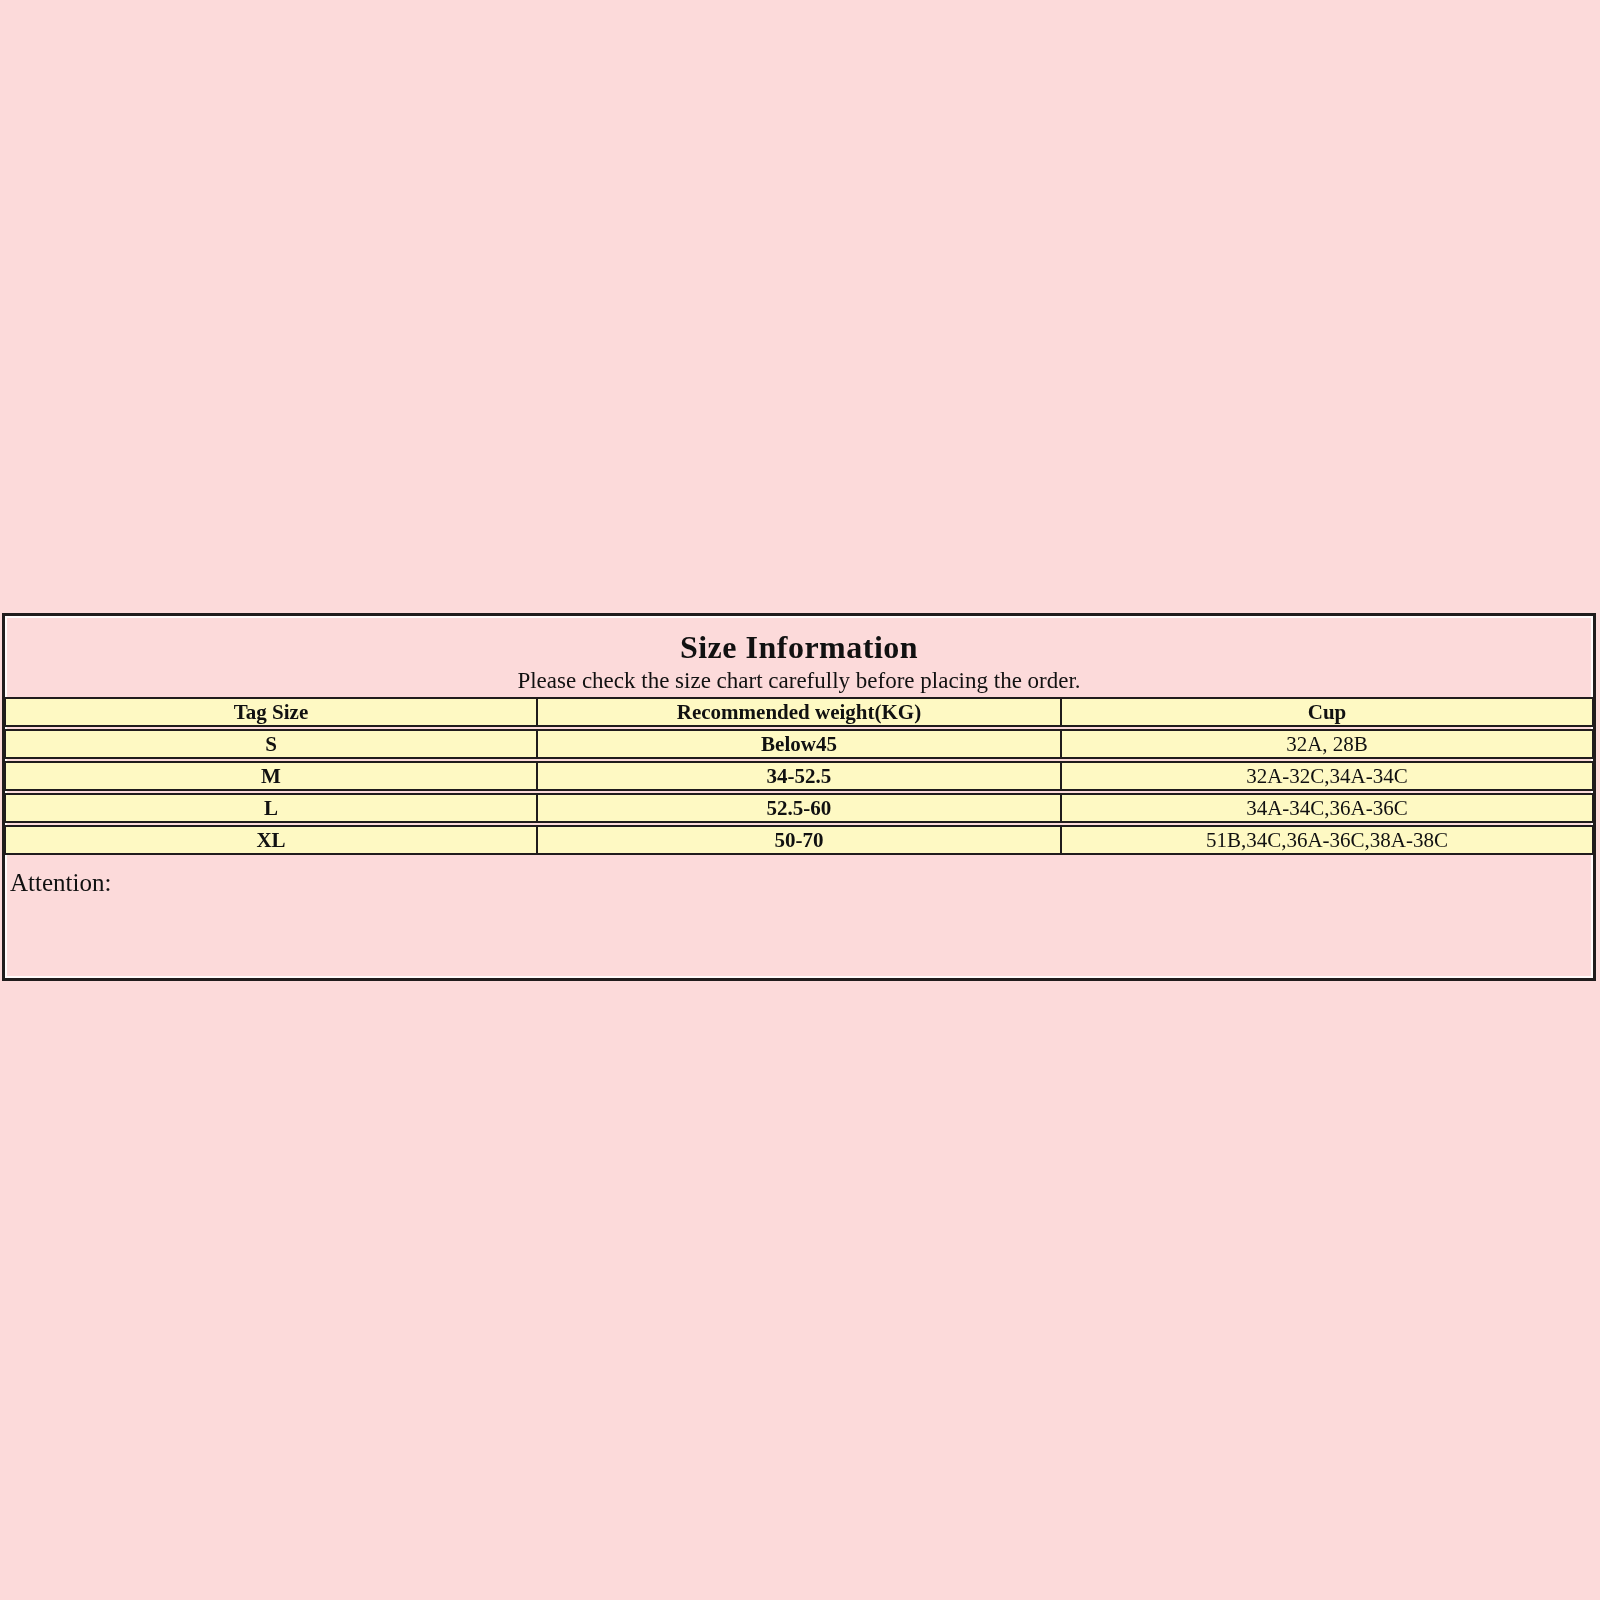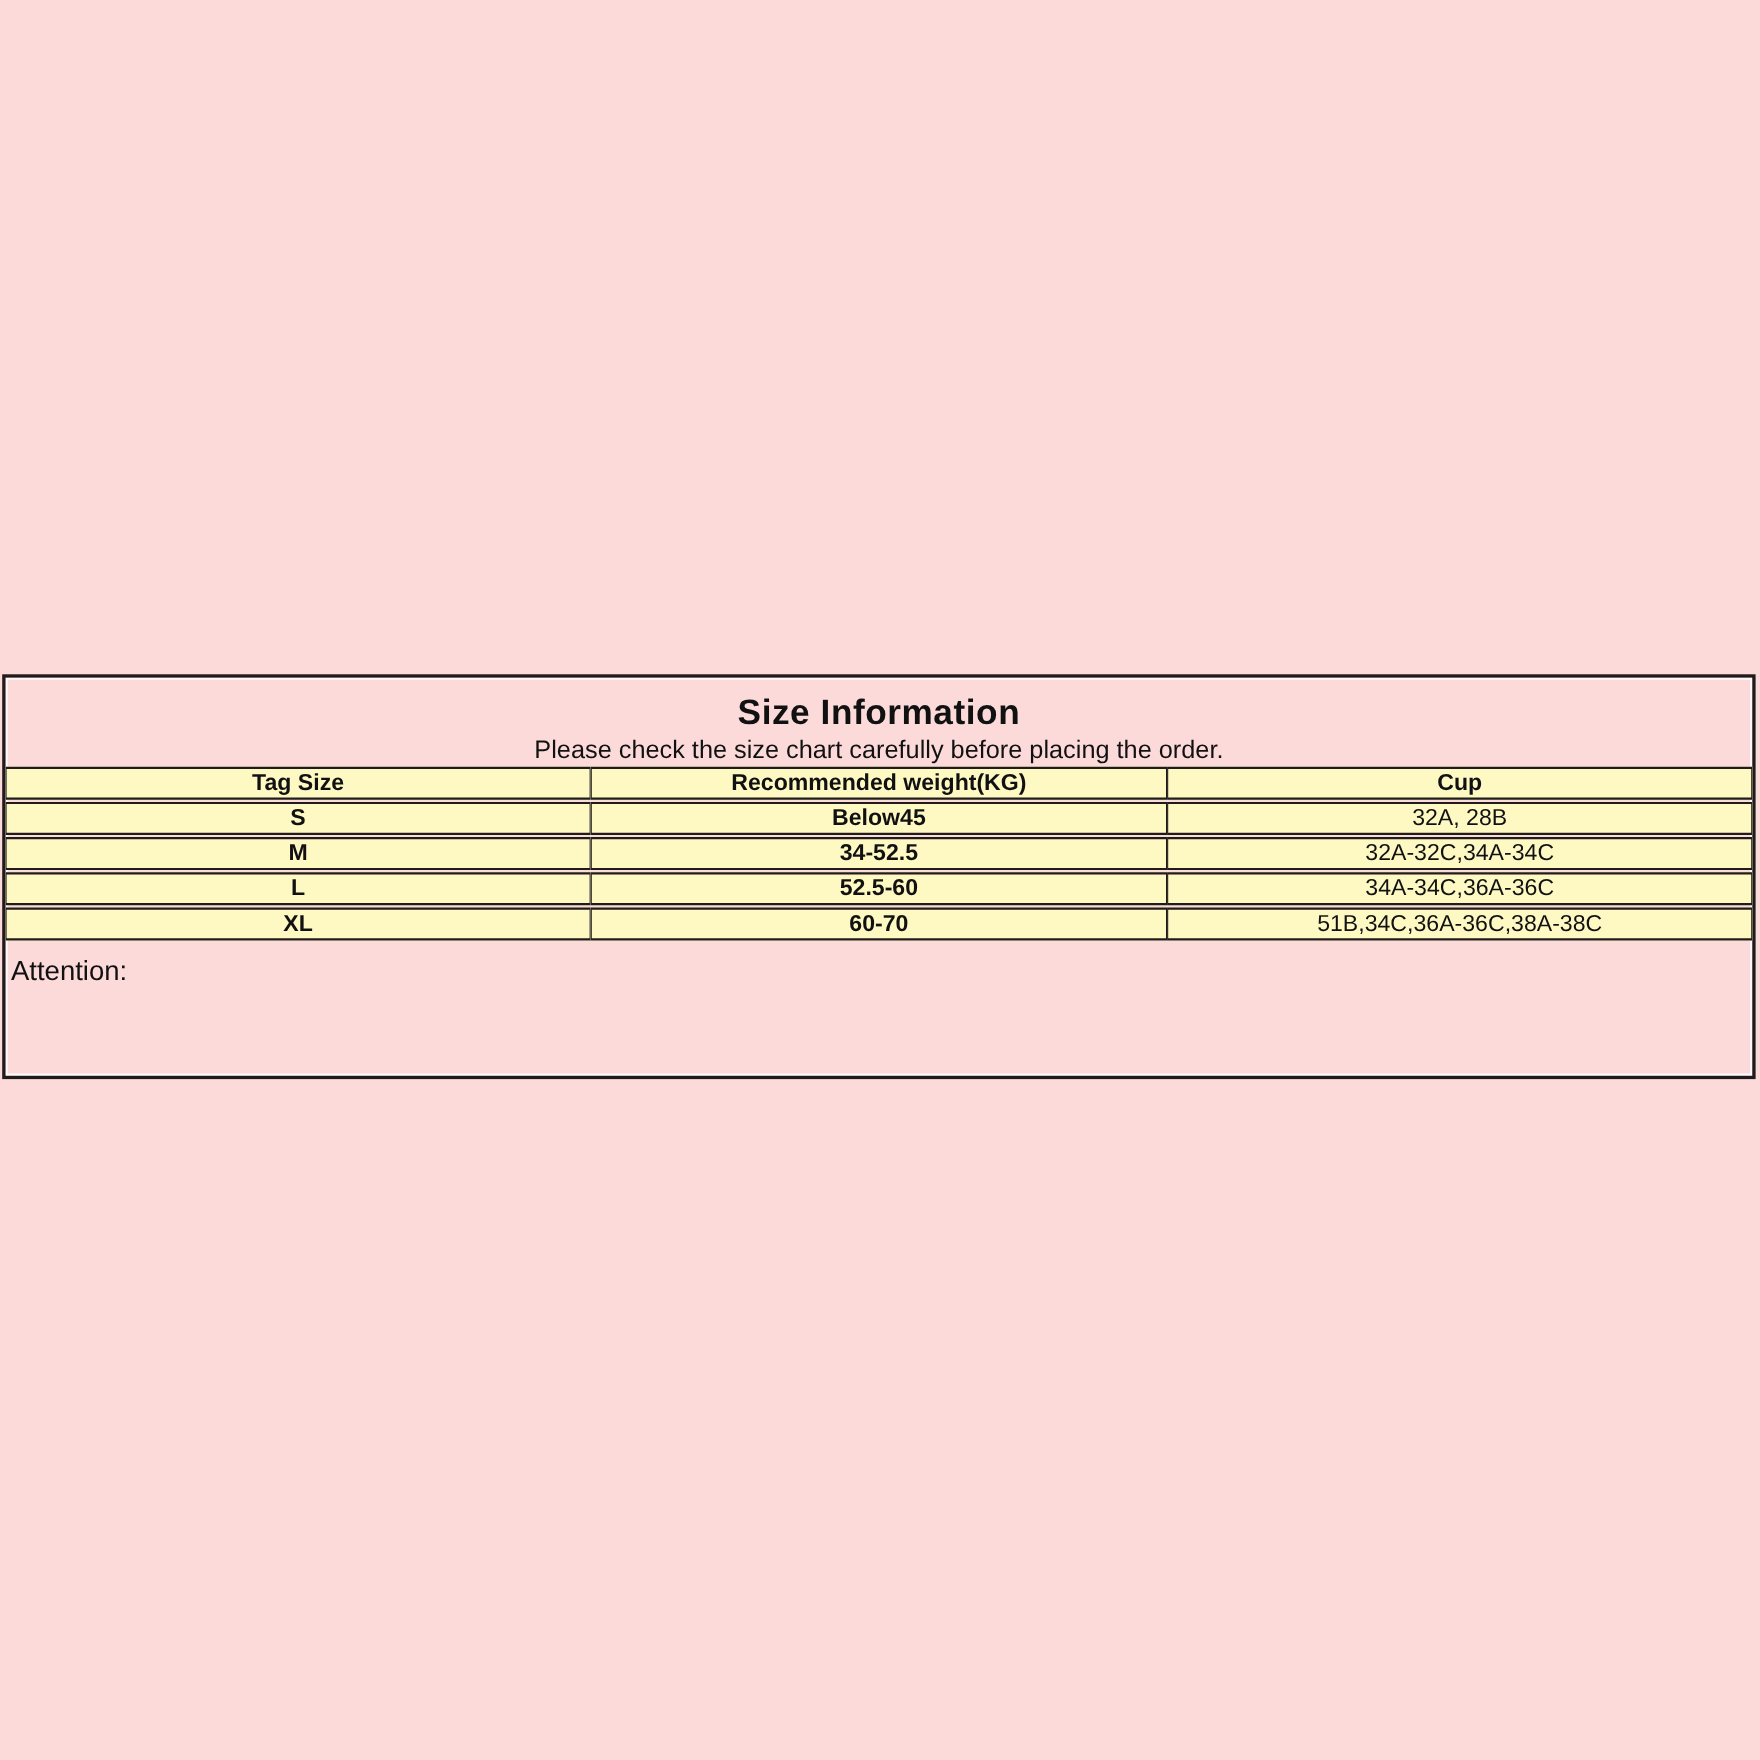--- a/index.html
+++ b/index.html
@@ -18,20 +18,21 @@
   .size-box {
     position: absolute;
     left: 2px;
     top: 613px;
     width: 1594px;
     height: 368px;
     box-sizing: border-box;
     border: 3px solid #201c1c;
     background: #fcdada;
     box-shadow: inset 0 0 0 2px rgba(255,255,255,0.85);
+    font-family: Liberation Serif, serif;
   }
   .title {
     height: 38px;
     line-height: 38px;
     margin-top: 12px;
     text-align: center;
     font-size: 32px;
     font-weight: bold;
     letter-spacing: 0.5px;
   }
@@ -105,21 +106,21 @@
         <td class="bold-cell">34-52.5</td>
         <td class="normal-cell">32A-32C,34A-34C</td>
       </tr>
       <tr>
         <td class="bold-cell">L</td>
         <td class="bold-cell">52.5-60</td>
         <td class="normal-cell">34A-34C,36A-36C</td>
       </tr>
       <tr>
         <td class="bold-cell">XL</td>
-        <td class="bold-cell">60-70</td>
+        <td class="bold-cell">50-70</td>
         <td class="normal-cell">51B,34C,36A-36C,38A-38C</td>
       </tr>
     </tbody>
   </table>
 
   <div class="attention">
     <div>Attention:</div>
   </div>
 
 </div>

